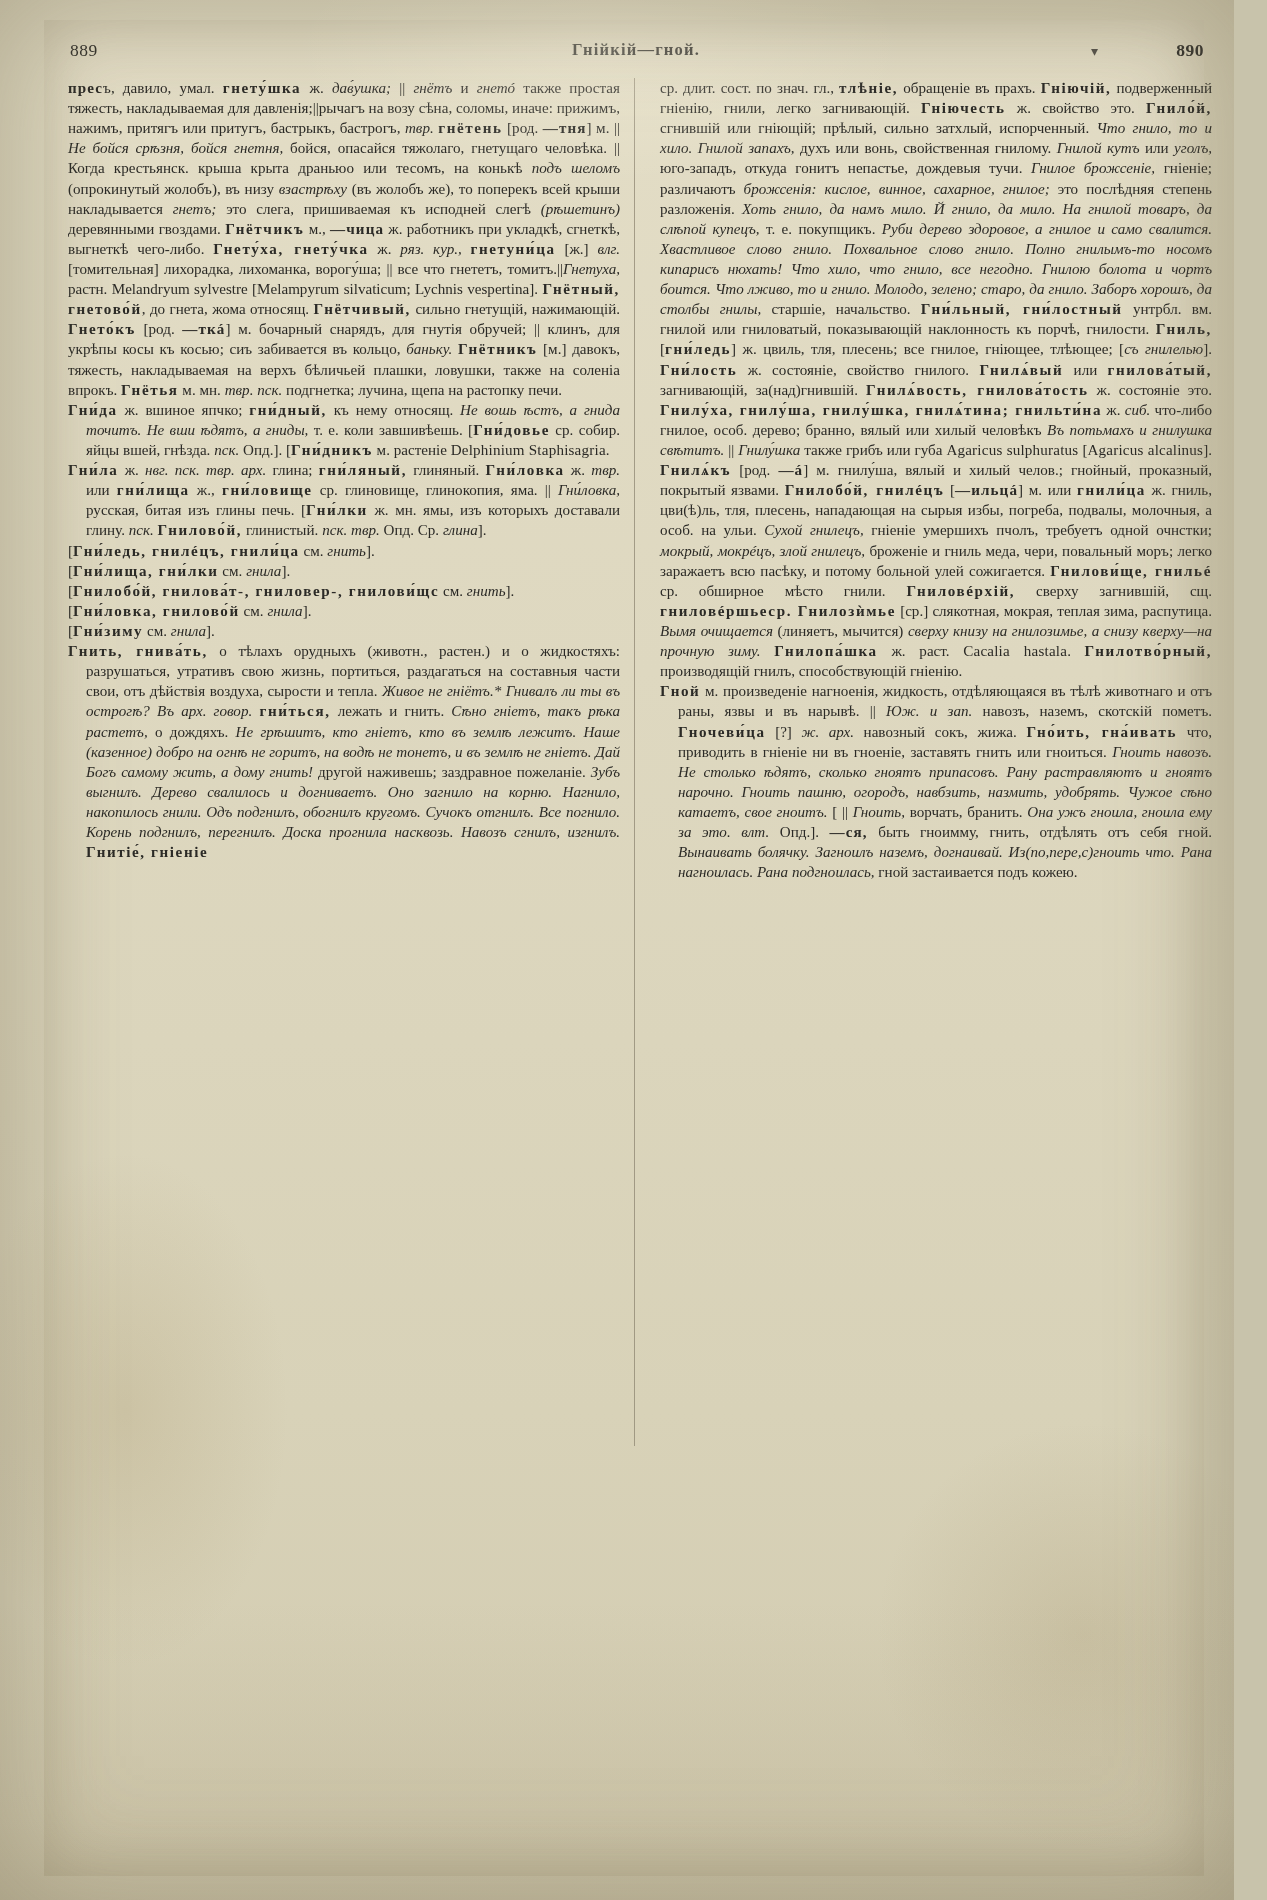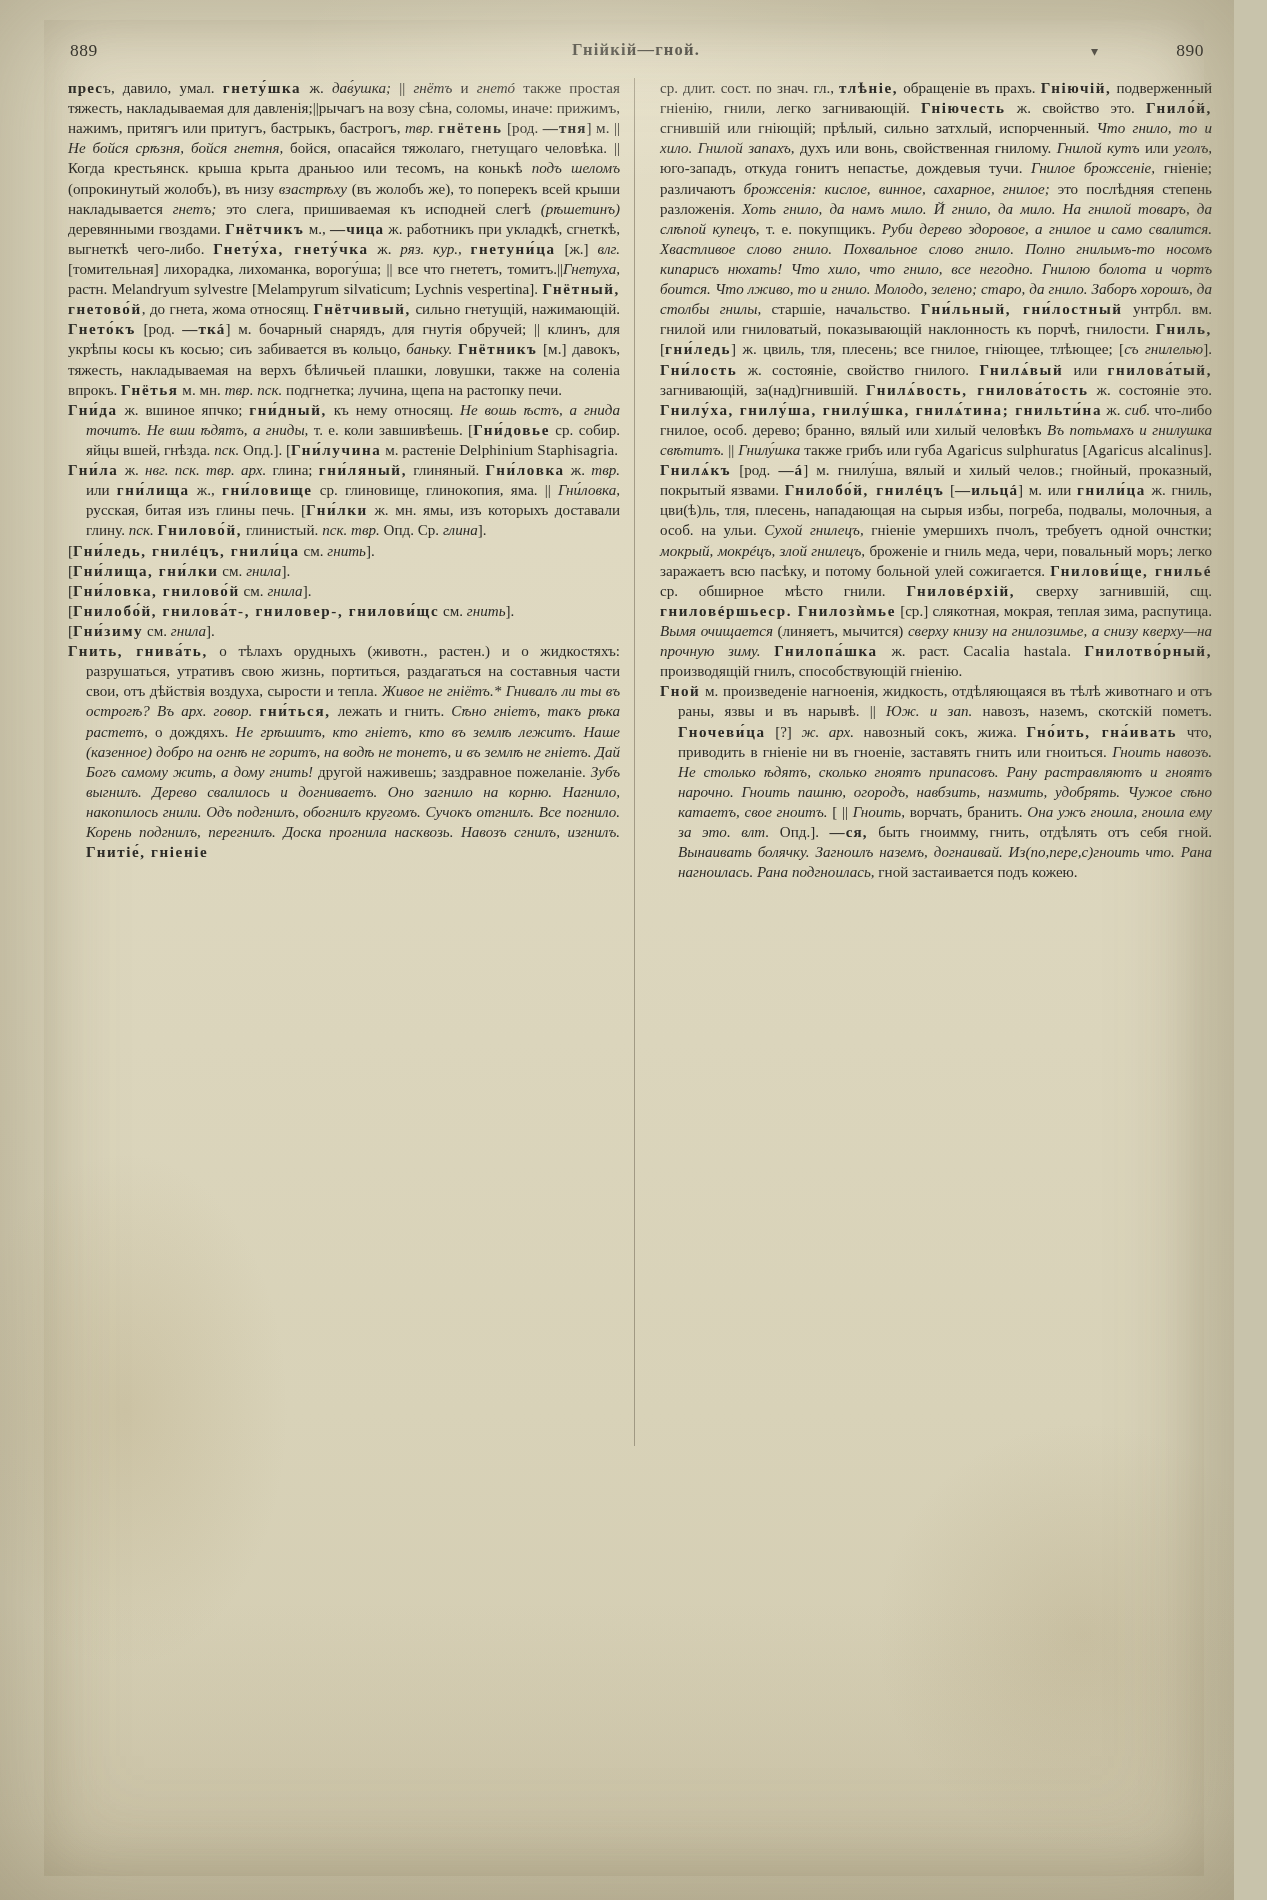--- a/index.html
+++ b/index.html
@@ -39,20 +39,21 @@
     position: absolute;
     left: 14px;
     top: 0;
     letter-spacing: 0.5px;
   }
   .folio-right {
     position: absolute;
     right: 12px;
     top: 0;
     letter-spacing: 0.5px;
+    font-weight: bold;
   }
   .running-title {
     position: absolute;
     left: 0;
     right: 0;
     top: 0;
     text-align: center;
     font-weight: bold;
     letter-spacing: 1.2px;
     font-size: 16.5px;
@@ -141,26 +142,26 @@
     <span class="folio-left">889</span>
     <span class="running-title">Гнійкій—гной.</span>
     <span class="mark">▾</span>
     <span class="folio-right">890</span>
   </div>
 
   <div class="columns">
     <div class="rule"></div>
     <div class="col col-left">
         <p class="entry noindent"><b>прес</b>ъ, давило, умал. <b class="sp">гнету́шка</b> ж. <i>дав́ушка;</i> || <i>гнётъ</i> и <i>гнетó</i> также простая тяжесть, накладываемая для давленія;||рычагъ на возу сѣна, соломы, иначе: прижимъ, нажимъ, притягъ или притугъ, бастрыкъ, бастрогъ, <i>твр.</i> <b class="sp">гнётень</b> [род. <b>—тня</b>] м. || <i>Не бойся срѣзня, бойся гнетня,</i> бойся, опасайся тяжолаго, гнетущаго человѣка. || Когда крестьянск. крыша крыта драньюо или тесомъ, на конькѣ <i>подъ шеломъ</i> (опрокинутый жолобъ), въ низу <i>взастрѣху</i> (въ жолобъ же), то поперекъ всей крыши накладывается <i>гнетъ;</i> это слега, пришиваемая къ исподней слегѣ <i>(рѣшетинъ)</i> деревянными гвоздами. <b class="sp">Гнётчикъ</b> м., <b>—чица</b> ж. работникъ при укладкѣ, сгнеткѣ, выгнеткѣ чего-либо. <b class="sp">Гнету́ха, гнету́чка</b> ж. <i>ряз. кур.,</i> <b class="sp">гнетуни́ца</b> [ж.] <i>влг.</i> [томительная] лихорадка, лихоманка, ворогу́ша; || все что гнететъ, томитъ.||<i>Гнетуха,</i> растн. Melandryum sylvestre [Melampyrum silvaticum; Lychnis vespertina]. <b class="sp">Гнётный,</b> <b class="sp">гнетово́й</b>, до гнета, жома относящ. <b class="sp">Гнётчивый,</b> сильно гнетущій, нажимающій. <b class="sp">Гнето́къ</b> [род. <b>—ткá</b>] м. бочарный снарядъ, для гнутія обручей; || клинъ, для укрѣпы косы къ косью; сиъ забивается въ кольцо, <i>баньку.</i> <b class="sp">Гнётникъ</b> [м.] давокъ, тяжесть, накладываемая на верхъ бѣличьей плашки, ловушки, также на соленіа впрокъ. <b class="sp">Гнётья</b> м. мн. <i>твр. пск.</i> подгнетка; лучина, щепа на растопку печи.</p>
-        <p class="entry"><b class="sp">Гни́да</b> ж. вшиное япчко; <b class="sp">гни́дный,</b> къ нему относящ. <i>Не вошь ѣстъ, а гнида точитъ. Не вши ѣдятъ, а гниды,</i> т. е. коли завшивѣешь. [<b class="sp">Гни́довье</b> ср. собир. яйцы вшей, гнѣзда. <i>пск.</i> Опд.]. [<b class="sp">Гни́лучина</b> м. растеніе <span class="lat">Delphinium Staphisagria</span>.</p>
+        <p class="entry"><b class="sp">Гни́да</b> ж. вшиное япчко; <b class="sp">гни́дный,</b> къ нему относящ. <i>Не вошь ѣстъ, а гнида точитъ. Не вши ѣдятъ, а гниды,</i> т. е. коли завшивѣешь. [<b class="sp">Гни́довье</b> ср. собир. яйцы вшей, гнѣзда. <i>пск.</i> Опд.]. [<b class="sp">Гни́дникъ</b> м. растеніе <span class="lat">Delphinium Staphisagria</span>.</p>
         <p class="entry"><b class="sp">Гни́ла</b> ж. <i>нвг. пск. твр. арх.</i> глина; <b class="sp">гни́ляный,</b> глиняный. <b class="sp">Гни́ловка</b> ж. <i>твр.</i> или <b class="sp">гни́лища</b> ж., <b class="sp">гни́ловище</b> ср. глиновище, глинокопия, яма. || <i>Гни́ловка,</i> русская, битая изъ глины печь. [<b class="sp">Гни́лки</b> ж. мн. ямы, изъ которыхъ доставали глину. <i>пск.</i> <b class="sp">Гнилово́й,</b> глинистый. <i>пск. твр.</i> Опд. Ср. <i>глина</i>].</p>
         <p class="entry">[<b class="sp">Гни́ледь, гнилéцъ, гнили́ца</b> см. <i>гнить</i>].</p>
         <p class="entry">[<b class="sp">Гни́лища, гни́лки</b> см. <i>гнила</i>].</p>
+        <p class="entry">[<b class="sp">Гнилобо́й, гнилова́т-, гниловер-, гнилови́щс</b> см. <i>гнить</i>].</p>
         <p class="entry">[<b class="sp">Гни́ловка, гнилово́й</b> см. <i>гнила</i>].</p>
-        <p class="entry">[<b class="sp">Гнилобо́й, гнилова́т-, гниловер-, гнилови́щс</b> см. <i>гнить</i>].</p>
         <p class="entry">[<b class="sp">Гни́зиму</b> см. <i>гнила</i>].</p>
         <p class="entry"><b class="sp">Гнить, гнива́ть,</b> о тѣлахъ орудныхъ (животн., растен.) и о жидкостяхъ: разрушаться, утративъ свою жизнь, портиться, раздагаться на составныя части свои, отъ дѣйствія воздуха, сырости и тепла. <i>Живое не гніётъ.*</i> <i>Гнивалъ ли ты въ острогѣ? Въ арх. говор.</i> <b class="sp">гни́ться,</b> лежать и гнить. <i>Сѣно гніетъ, такъ рѣка растетъ,</i> о дождяхъ. <i>Не грѣшитъ, кто гніетъ, кто въ землѣ лежитъ. Наше (казенное) добро на огнѣ не горитъ, на водѣ не тонетъ, и въ землѣ не гніетъ. Дай Богъ самому жить, а дому гнить!</i> другой наживешь; заздравное пожеланіе. <i>Зубъ выгнилъ. Дерево свалилось и догниваетъ. Оно загнило на корню. Нагнило, накопилось гнили. Одъ подгнилъ, обогнилъ кругомъ. Сучокъ отгнилъ. Все погнило. Корень подгнилъ, перегнилъ. Доска прогнила насквозь. Навозъ сгнилъ, изгнилъ.</i> <b class="sp">Гнитіе́, гніеніе</b></p>
       </div>
     <div class="col col-right">
         <p class="entry noindent">ср. длит. сост. по знач. гл., <b class="sp">тлѣніе,</b> обращеніе въ прахъ. <b class="sp">Гніючій,</b> подверженный гніенію, гнили, легко загнивающій. <b class="sp">Гніючесть</b> ж. свойство это. <b class="sp">Гнило́й,</b> сгнившій или гніющій; прѣлый, сильно затхлый, испорченный. <i>Что гнило, то и хило. Гнилой запахъ,</i> духъ или вонь, свойственная гнилому. <i>Гнилой кутъ</i> или <i>уголъ,</i> юго-западъ, откуда гонитъ непастье, дождевыя тучи. <i>Гнилое брожсеніе,</i> гніеніе; различаютъ <i>брожсенія: кислое, винное, сахарное, гнилое;</i> это послѣдняя степень разложенія. <i>Хоть гнило, да намъ мило. Й гнило, да мило. На гнилой товаръ, да слѣпой купецъ,</i> т. е. покупщикъ. <i>Руби дерево здоровое, а гнилое и само свалится. Хвастливое слово гнило. Похвальное слово гнило. Полно гнилымъ-то носомъ кипарисъ нюхать! Что хило, что гнило, все негодно. Гнилою болота и чортъ боится. Что лживо, то и гнило. Молодо, зелено; старо, да гнило. Заборъ хорошъ, да столбы гнилы,</i> старшіе, начальство. <b class="sp">Гни́льный, гни́лостный</b> унтрбл. вм. гнилой или гниловатый, показывающій наклонность къ порчѣ, гнилости. <b class="sp">Гниль,</b> [<b class="sp">гни́ледь</b>] ж. цвиль, тля, плесень; все гнилое, гніющее, тлѣющее; [<i>съ гнилелью</i>]. <b class="sp">Гни́лость</b> ж. состояніе, свойство гнилого. <b class="sp">Гнилѧ́вый</b> или <b class="sp">гнилова́тый,</b> загнивающій, за(над)гнившій. <b class="sp">Гнилѧ́вость, гнилова́тость</b> ж. состояніе это. <b class="sp">Гнилу́ха, гнилу́ша, гнилу́шка, гнилѧ́тина; гнильти́на</b> ж. <i>сиб.</i> что-либо гнилое, особ. дерево; бранно, вялый или хилый человѣкъ <i>Въ потьмахъ и гнилушка свѣтитъ.</i> || <i>Гнилу́шка</i> также грибъ или губа <span class="lat">Agaricus sulphuratus</span> [<span class="lat">Agaricus alcalinus</span>]. <b class="sp">Гнилѧ́къ</b> [род. <b>—á</b>] м. гнилу́ша, вялый и хилый челов.; гнойный, проказный, покрытый язвами. <b class="sp">Гнилобо́й, гнилéцъ</b> [<b>—ильцá</b>] м. или <b class="sp">гнили́ца</b> ж. гниль, цви(ѣ)ль, тля, плесень, нападающая на сырыя избы, погреба, подвалы, молочныя, а особ. на ульи. <i>Сухой гнилецъ,</i> гніеніе умершихъ пчолъ, требуетъ одной очнстки; <i>мокрый, мокрéцъ, злой гнилецъ,</i> броженіе и гниль меда, чери, повальный моръ; легко заражаетъ всю пасѣку, и потому больной улей сожигается. <b class="sp">Гнилови́ще, гнильé</b> ср. обширное мѣсто гнили. <b class="sp">Гниловéрхій,</b> сверху загнившій, сщ. <b class="sp">гниловéршьеср. Гнилозѝмье</b> [ср.] слякотная, мокрая, теплая зима, распутица. <i>Вымя очищается</i> (линяетъ, мычится) <i>сверху книзу на гнилозимье, а снизу кверху—на прочную зиму.</i> <b class="sp">Гнилопа́шка</b> ж. раст. <span class="lat">Cacalia hastala</span>. <b class="sp">Гнилотво́рный,</b> производящій гнилъ, способствующій гніенію.</p>
         <p class="entry"><b class="sp">Гной</b> м. произведеніе нагноенія, жидкость, отдѣляющаяся въ тѣлѣ животнаго и отъ раны, язвы и въ нарывѣ. || <i>Юж. и зап.</i> навозъ, наземъ, скотскій пометъ. <b class="sp">Гночеви́ца</b> [?] <i>ж. арх.</i> навозный сокъ, жижа. <b class="sp">Гно́ить, гна́ивать</b> что, приводить в гніеніе ни въ гноеніе, заставять гнить или гноиться. <i>Гноить навозъ. Не столько ѣдятъ, сколько гноятъ припасовъ. Рану растравляютъ и гноятъ нарочно. Гноить пашню, огородъ, навбзить, назмить, удобрять. Чужое сѣно катаетъ, свое гноитъ.</i> [ || <i>Гноить,</i> ворчать, бранить. <i>Она ужъ гноила, гноила ему за это. влт.</i> Опд.]. <b>—ся,</b> быть гноимму, гнить, отдѣлять отъ себя гной. <i>Вынаивать болячку. Загноилъ наземъ, догнаивай. Из(по,пере,с)гноить что. Рана нагноилась. Рана подгноилась,</i> гной застаивается подъ кожею.</p>
       </div>
   </div>
 
   <div class="stain s3"></div>

